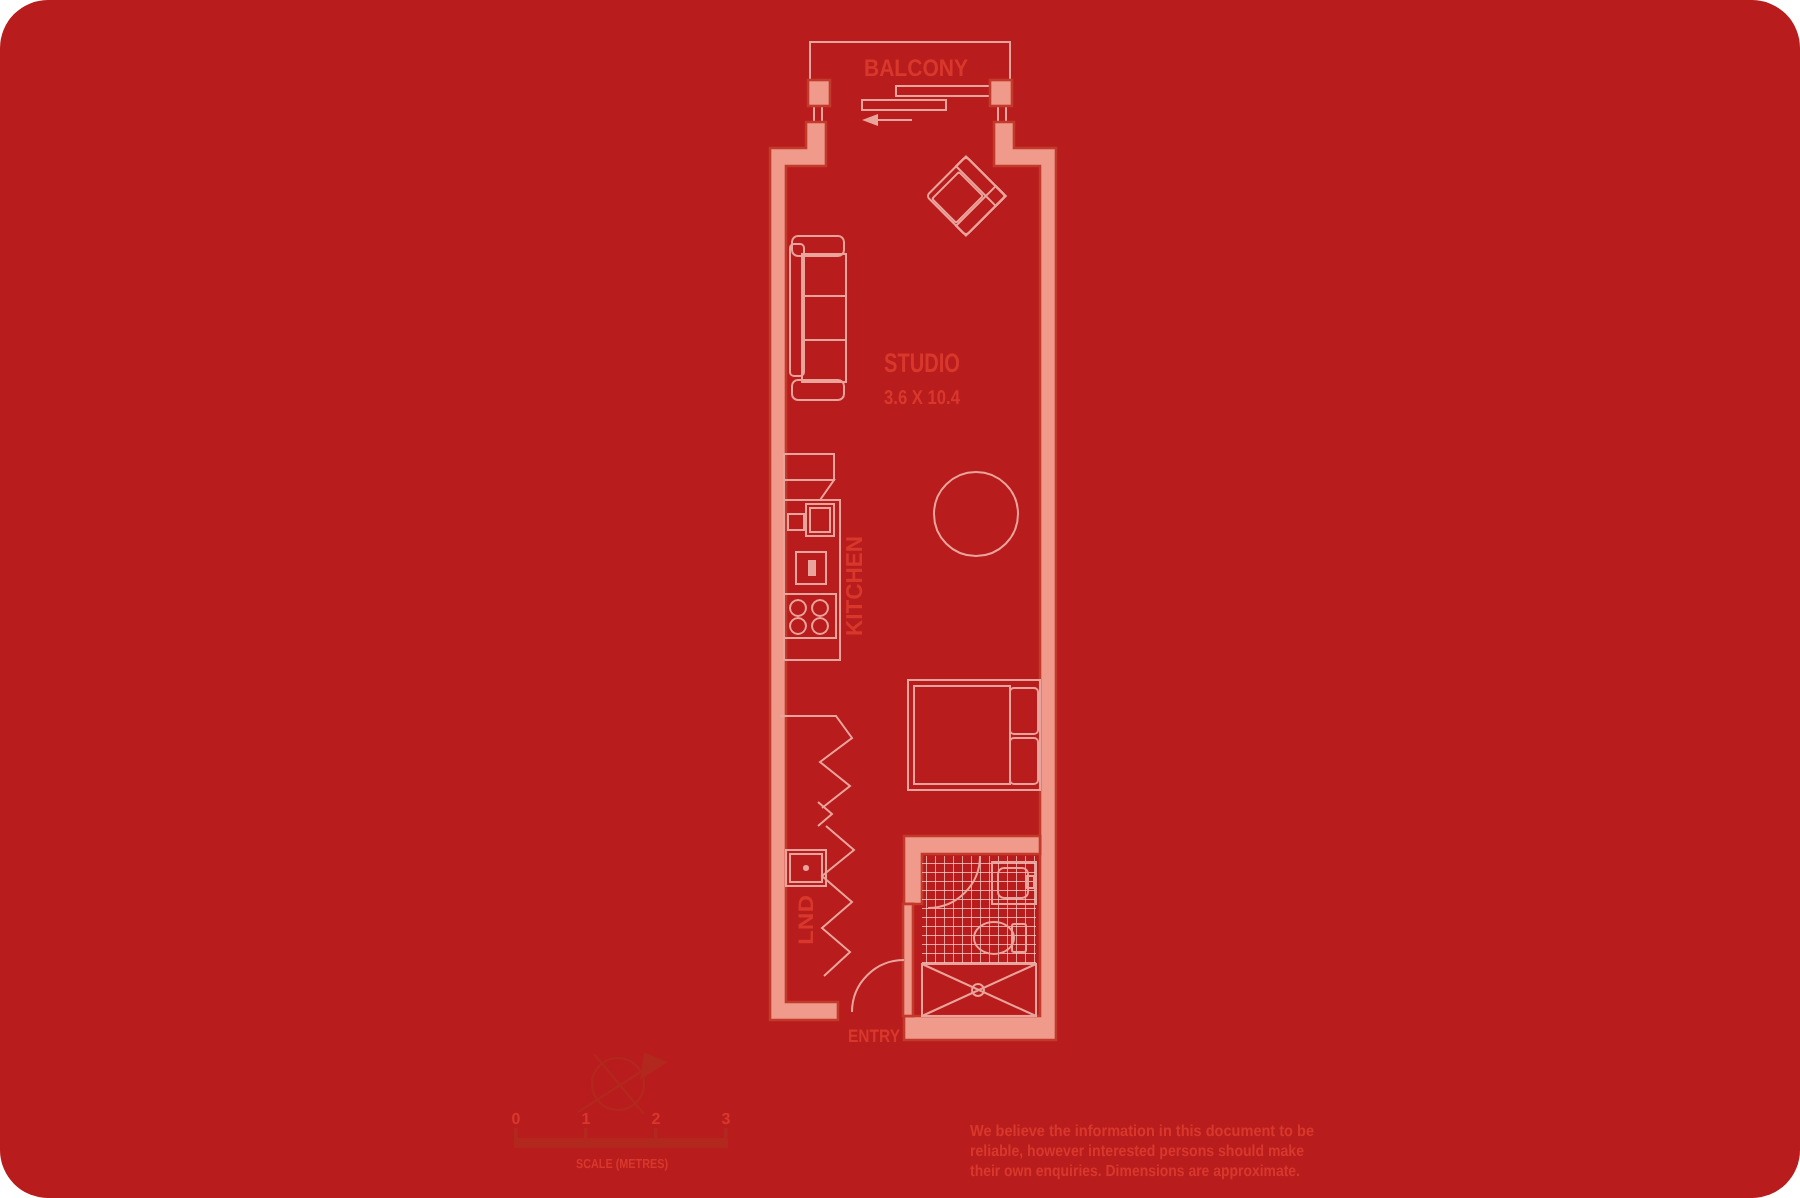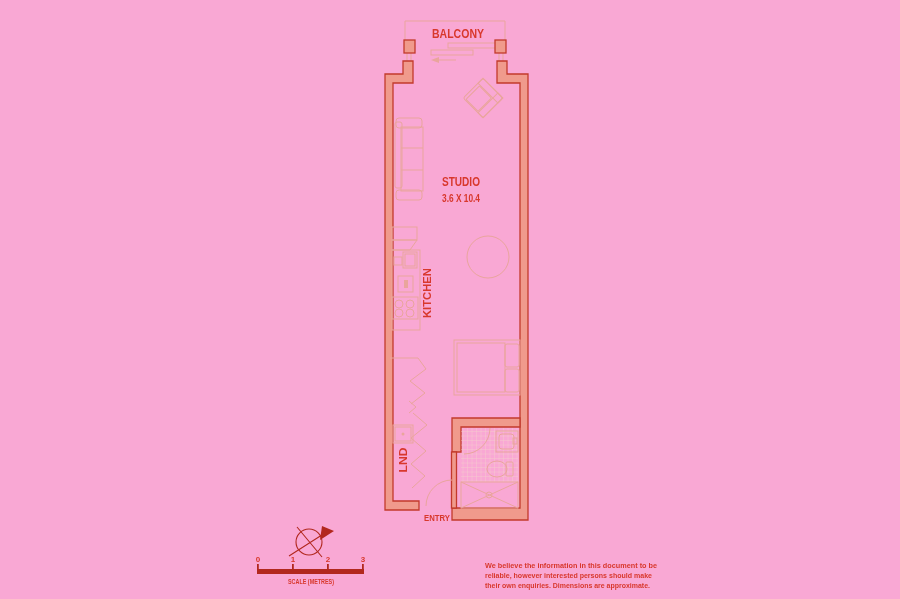--- a/index.html
+++ b/index.html
@@ -4,22 +4,22 @@
 <style>
   :root{
     --wall-fill:#F09A8C;
     --wall-outline:#C23A2B;
     --furniture-line:#E9A59C;
     --tile-line:#F6D3CD;
     --text-red:#D8382C;
     --solid-red:#B2281E;
   }
   html,body{margin:0;padding:0;background:#ffffff;}
-  .page{position:relative;width:900px;height:599px;background:#f9a8d4;overflow:hidden;
-        font-family:"Liberation Sans",sans-serif;}
+  .page{position:relative;width:900px;height:599px;background:#b91c1c;overflow:hidden;
+        font-family:"Liberation Sans",sans-serif;border-radius:24px;}
   svg{position:absolute;left:0;top:0;}
   .wall{fill:var(--wall-fill);stroke:var(--wall-outline);stroke-width:1.3;}
   .thin{stroke:var(--furniture-line);stroke-width:1;fill:none;}
   .thinfill{fill:var(--furniture-line);stroke:none;}
   .solid{fill:var(--solid-red);stroke:none;}
   .solidline{stroke:var(--solid-red);stroke-width:1.1;fill:none;}
   text{font-family:"Liberation Sans",sans-serif;font-weight:bold;fill:var(--text-red);}
 </style>
 </head>
 <body>

